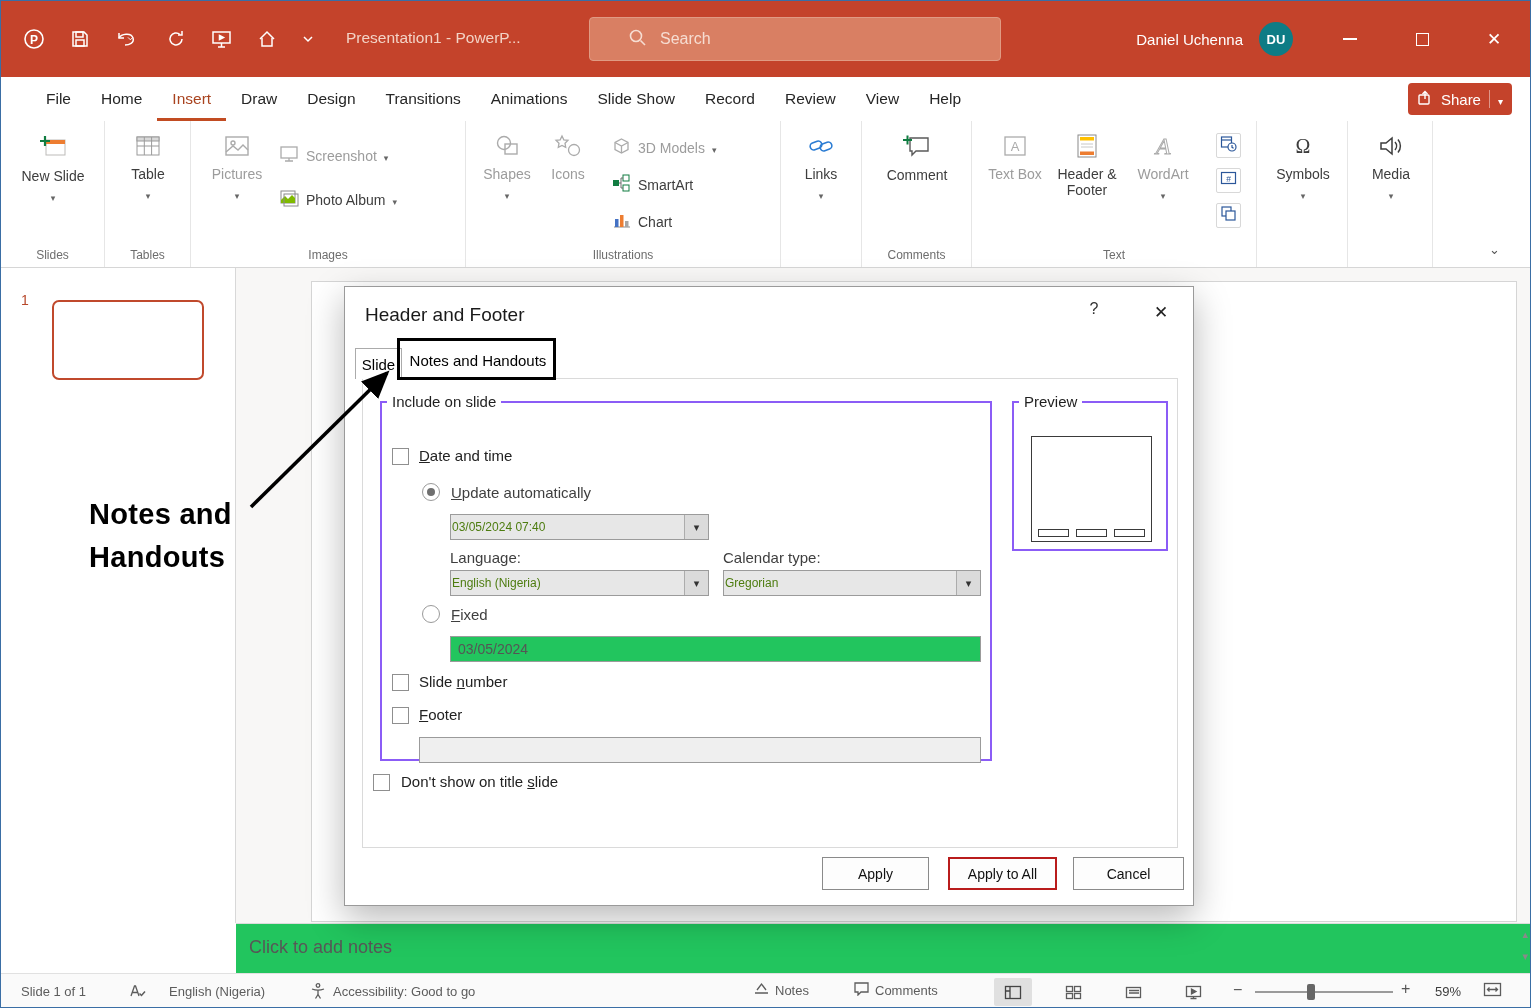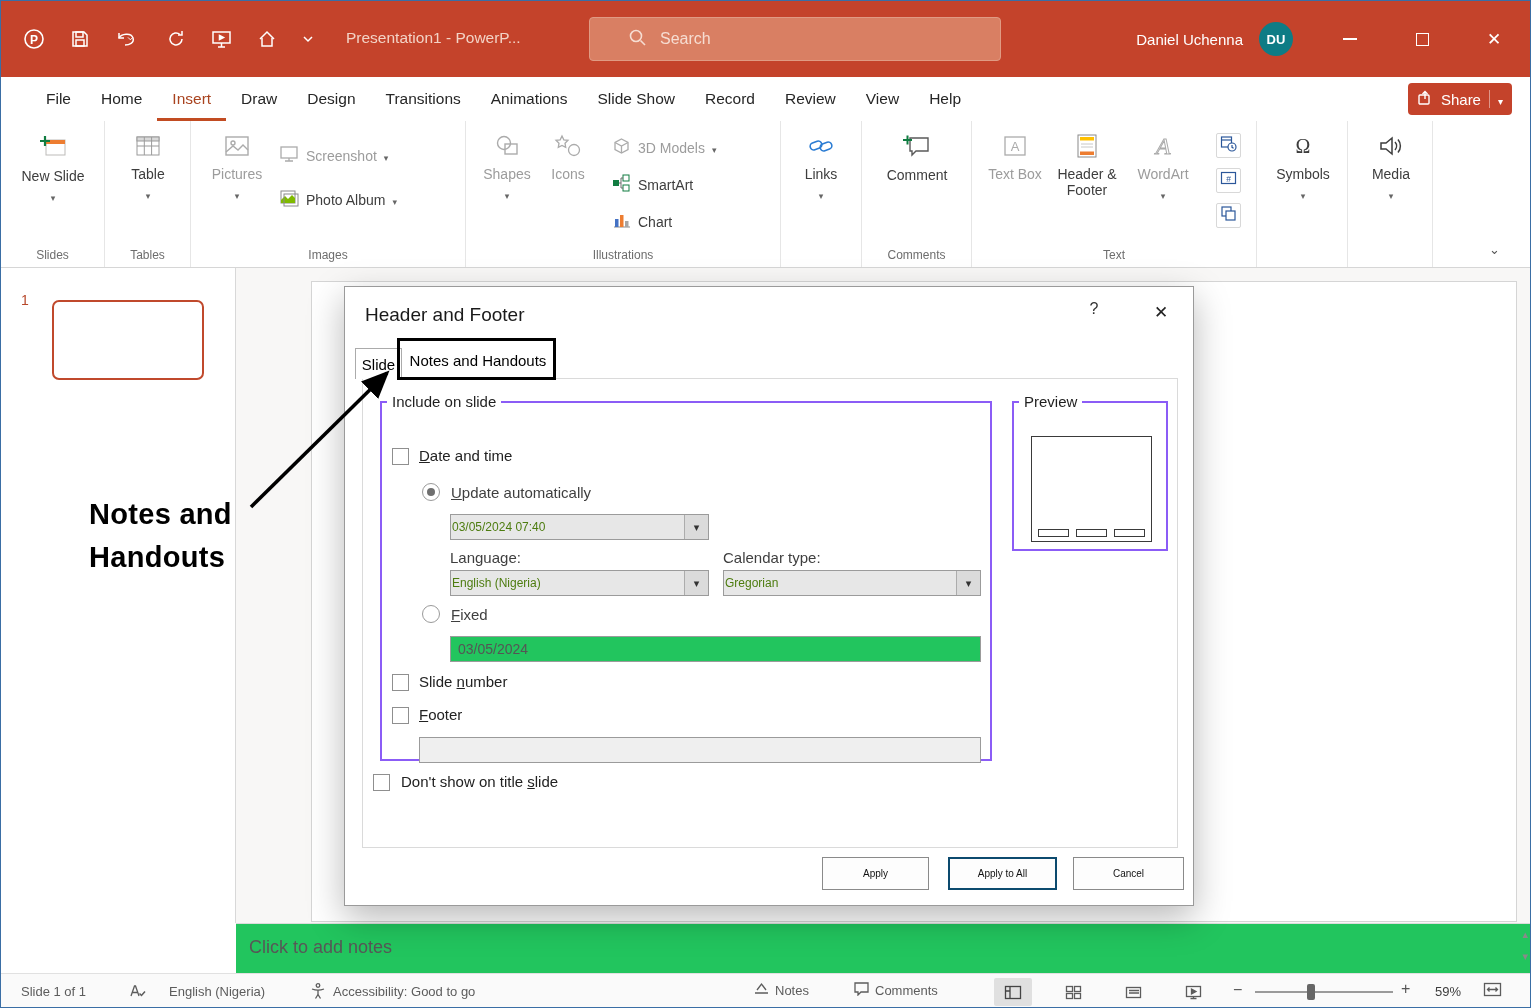--- a/index.html
+++ b/index.html
@@ -85,23 +85,23 @@
 .radio.sel::after{content:"";position:absolute;left:4px;top:4px;width:8px;height:8px;border-radius:50%;background:#6F6F6F}
 .ctl-label{position:absolute;font-size:15px;color:#222;white-space:nowrap;cursor:default}
 .u{text-decoration:underline}
 .combo{position:absolute;height:26px;background:#E7E7E7;border:1px solid #9B9B9B;display:flex;align-items:center;cursor:pointer}
 .combo .val{flex:1;padding-left:1px;font-size:12px;color:#4d7c0f;overflow:hidden;white-space:nowrap}
 .combo .drop{width:24px;height:100%;border-left:1px solid #ACACAC;background:#DBDBDB;display:flex;align-items:center;justify-content:center}
 .combo .drop::after{content:"▾";font-size:11px;color:#333}
 .tbx{position:absolute;height:26px;background:#22c55e;border:1px solid #9B9B9B;font-size:14px;color:#555;display:flex;align-items:center;padding-left:7px;cursor:text}
 .pv-slide{position:absolute;left:17px;top:26px;width:121px;height:106px;border:1px solid #3A3A3A;background:#fff}
 .pv-bar{position:absolute;bottom:4px;width:31px;height:8px;border:1px solid #3A3A3A;background:#fff}
-.dlg-btn{position:absolute;top:570px;height:33px;background:#FDFDFD;border:1px solid #8A8A8A;font-size:10px;color:#111;display:flex;align-items:center;justify-content:center;cursor:pointer;z-index:3}
+.dlg-btn{position:absolute;top:570px;height:33px;background:#FDFDFD;border:1px solid #8A8A8A;font-size:14px;color:#111;display:flex;align-items:center;justify-content:center;cursor:pointer;z-index:3}
 .btn-apply{left:477px;width:107px}
-.btn-applyall{left:603px;width:109px;border:2px solid #0c4a6e}
+.btn-applyall{left:603px;width:109px;border:2px solid #b91c1c}
 .btn-cancel{left:728px;width:111px}
 
 
 .ann-box{position:absolute;left:396px;top:337px;width:159px;height:42px;border:3px solid #000;z-index:40;pointer-events:none}
 .ann-text{position:absolute;left:88px;top:492px;font-size:29px;font-weight:700;color:#000;line-height:43px;letter-spacing:.3px;z-index:40}
 .ann-arrow{position:absolute;left:236px;top:358px;z-index:40;pointer-events:none}
 </style>
 </head>
 <body>
 

